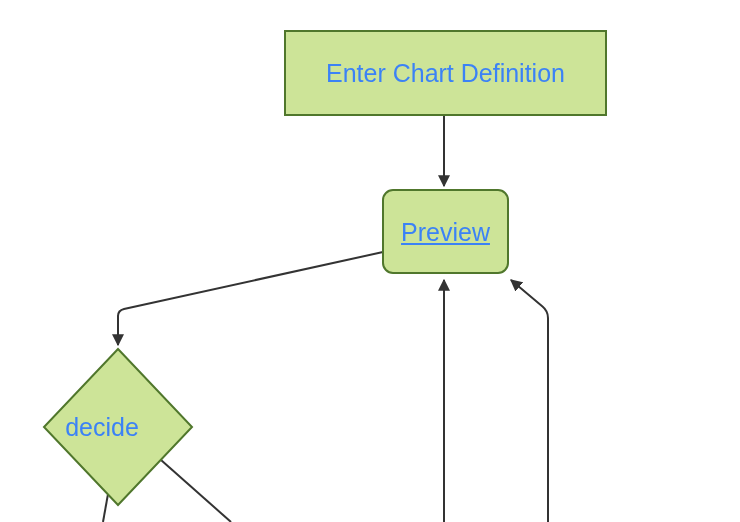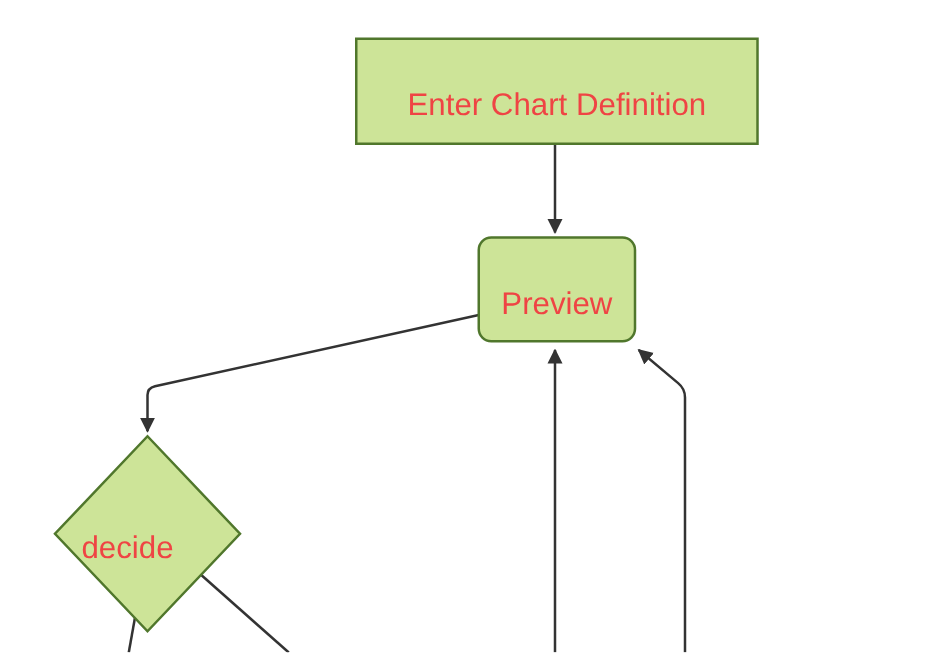--- a/index.html
+++ b/index.html
@@ -31,26 +31,25 @@
     fill: #cde498;
     stroke: #50772c;
     stroke-width: 2;
   }
   .node-label {
     position: absolute;
     display: flex;
     align-items: center;
     justify-content: center;
     text-align: left;
-    color: #ef4444;
+    color: #3b82f6;
     font-size: 25px;
     line-height: 1.2;
     pointer-events: none;
     white-space: nowrap;
-    margin-top: 11px;
   }
 </style>
 </head>
 <body>
 
 <div class="canvas">
 
   <svg class="diagram-svg" width="740" height="522" viewBox="0 0 740 522">
     <defs>
       <marker id="arrowhead" viewBox="0 0 10 10" refX="9" refY="5" markerWidth="6" markerHeight="6.5" orient="auto">
@@ -69,17 +68,17 @@
 
     <g class="nodes">
       <rect x="285" y="31" width="321" height="84"></rect>
       <rect x="383" y="190" width="125" height="83" rx="10" ry="10"></rect>
       <polygon points="118,349 192,427 118,505 44,427"></polygon>
     </g>
   </svg>
 
   <div class="node-label" style="left:285px; top:31px; width:321px; height:84px;">Enter Chart Definition</div>
 
-  <div class="node-label" style="left:383px; top:190px; width:125px; height:83px;">Preview</div>
+  <div class="node-label" style="left:383px; top:190px; width:125px; height:83px;text-decoration:underline;">Preview</div>
 
   <div class="node-label" style="left:28px; top:349px; width:148px; height:156px;">decide</div>
 
 </div>
 
 </body></html>

